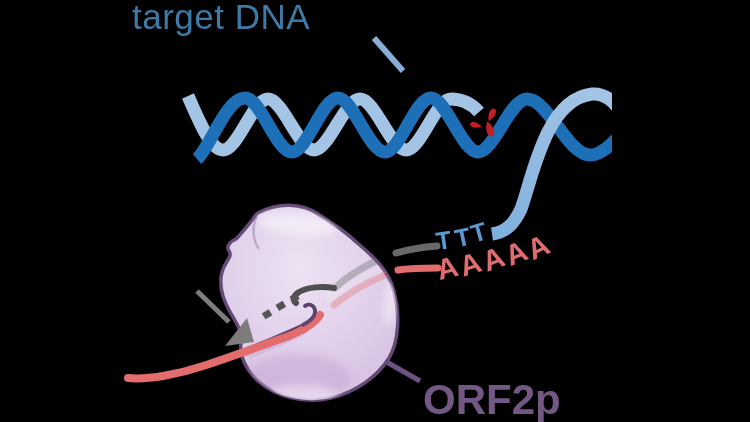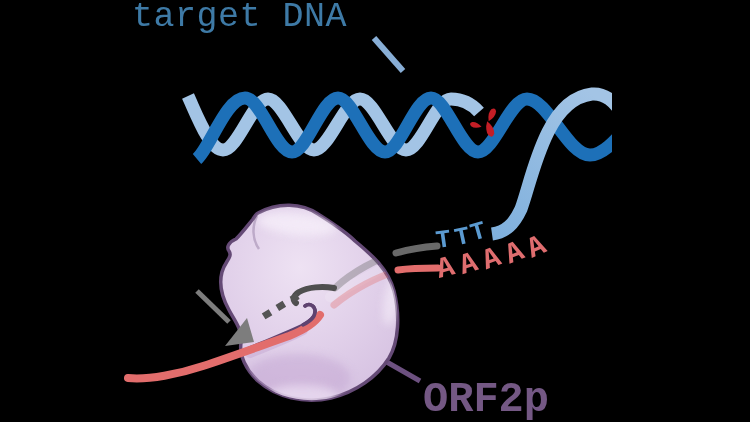--- a/index.html
+++ b/index.html
@@ -1,17 +1,17 @@
 <!DOCTYPE html>
 <html><head>
 <meta charset="utf-8">
 <style>
   html,body{margin:0;padding:0;background:#000;}
   .stage{position:relative;width:612px;height:422px;background:#000;overflow:hidden;
-         font-family:Liberation Mono, monospace;}
+         font-family:Liberation Sans, sans-serif;}
   .stage svg{position:absolute;left:0;top:0;}
   .lbl{position:absolute;white-space:nowrap;}
   .lbl-target{left:132px;top:-3px;font-size:35px;font-weight:500;color:#3e7aa6;letter-spacing:0.5px;}
   .lbl-orf2p{left:423px;top:376px;font-size:42px;font-weight:700;color:#745884;}
   .nt{position:absolute;font-weight:700;line-height:1;}
   .nt-t{font-size:25px;color:#5b9ad0;}
   .nt-a{font-size:29px;color:#df6d6f;}
   .t1{left:436px;top:228px;transform:rotate(-8deg);}
   .t2{left:455px;top:225px;transform:rotate(-12deg);}
   .t3{left:471px;top:220px;transform:rotate(-16deg);}

